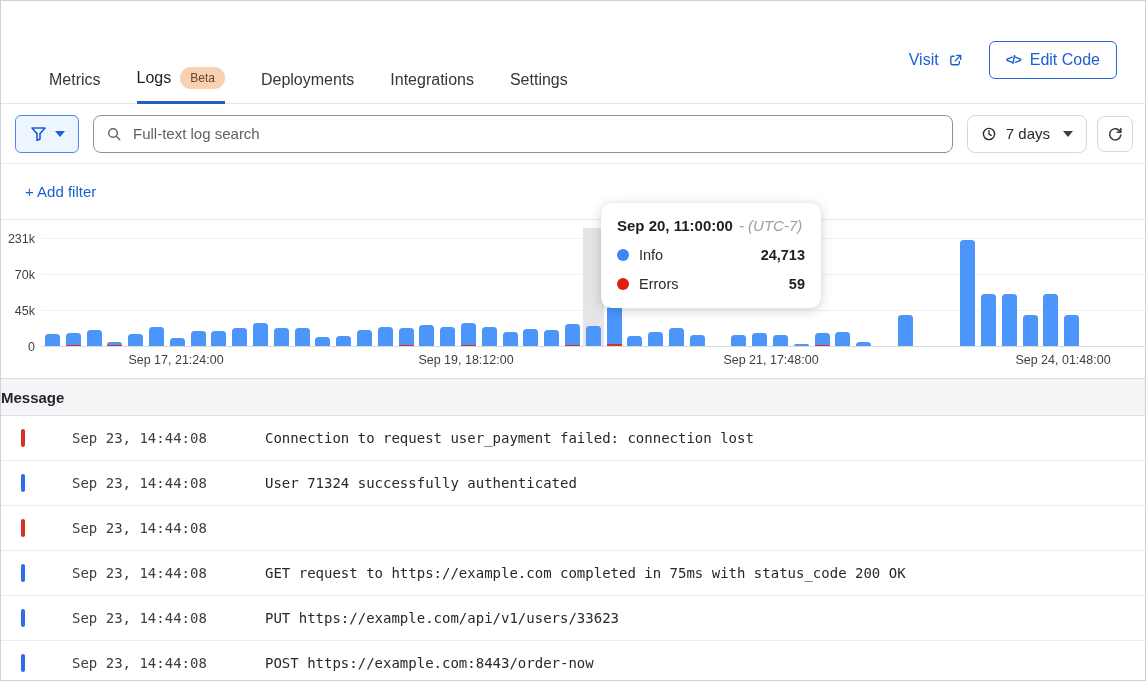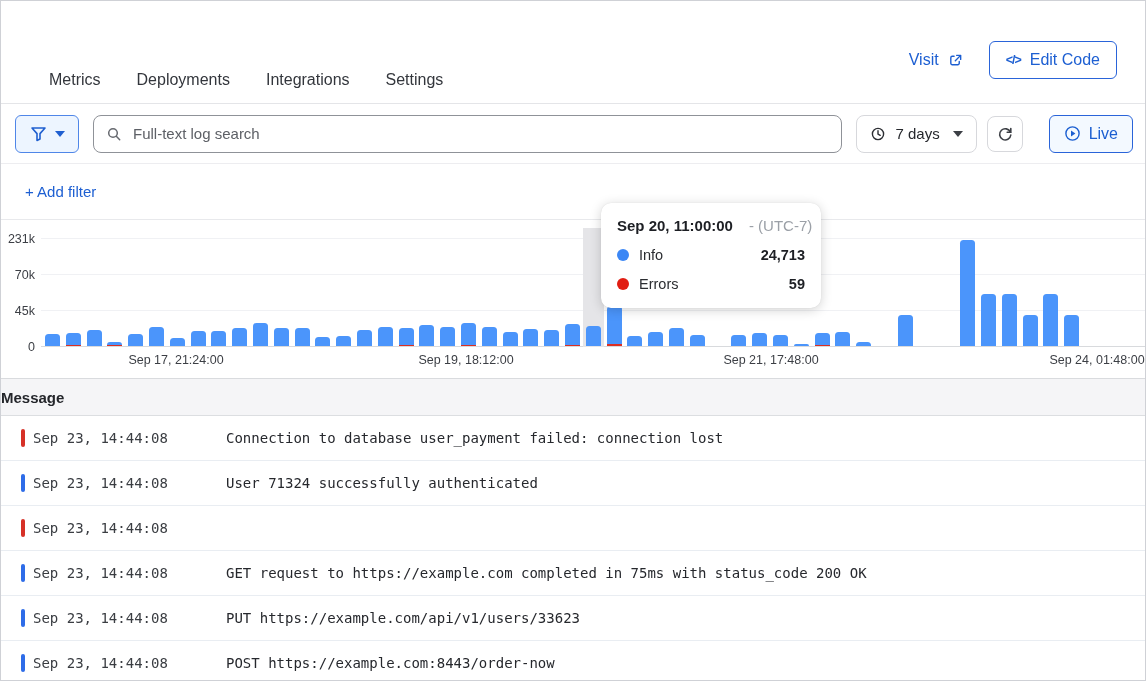--- a/index.html
+++ b/index.html
@@ -44,47 +44,51 @@
   .hover-band{position:absolute;top:-4px;bottom:0;background:#e5e5e8;}
   .bar{position:absolute;bottom:1px;display:flex;flex-direction:column;}
   .bar-info{background:#4b95fb;border-radius:3.5px 3.5px 0 0;}
   .bar-err{background:#dc2f23;}
   .xaxis{position:absolute;left:0;right:0;bottom:0;height:16px;margin-top:48px;}
   .xtick{position:absolute;bottom:0;transform:translateX(-50%);font-size:12.5px;color:#3c3f45;white-space:nowrap;}
   
   .tooltip{position:absolute;left:600px;top:202px;width:188px;background:#fff;border-radius:10px;
     box-shadow:0 2px 12px rgba(0,0,0,.18),0 0 1px rgba(0,0,0,.12);padding:14px 16px 16px;z-index:6;}
   .tt-title{font-size:15px;font-weight:700;color:#1d1f24;white-space:nowrap;}
-  .tt-suffix{color:#9ba0a7;font-weight:400;margin-left:16px;}
+  .tt-suffix{color:#9ba0a7;font-weight:400;margin-left:6px;font-style:italic;}
   .tt-row{display:flex;align-items:center;margin-top:13px;font-size:14.5px;color:#2b2d31;}
   .dot{width:12px;height:12px;border-radius:50%;margin-right:10px;flex:none;}
   .dot-info{background:#3b87f5;}
   .dot-errors{background:#e11d12;}
   .tt-val{margin-left:auto;font-weight:700;color:#1d1f24;}
   
   .logtable{border-top:1px solid #d9dbde;}
   .lt-head{height:37px;box-sizing:border-box;background:#f5f5f7;border-bottom:1px solid #dcdee1;display:flex;align-items:center;font-size:15px;font-weight:700;color:#24262b;}
   .col-ts{width:225px;box-sizing:border-box;padding-left:28px;display:flex;align-items:center;gap:7px;cursor:pointer;}
   .sort-arrow{color:#2a71e8;font-weight:400;font-size:16px;}
   .log-row{height:45px;box-sizing:border-box;display:flex;align-items:center;border-bottom:1px solid #e9edf2;position:relative;font-family:"DejaVu Sans Mono","Liberation Mono",monospace;font-size:14px;cursor:pointer;}
   .indicator{position:absolute;left:20px;top:50%;margin-top:-9px;width:4px;height:18px;border-radius:2px;}
   .indicator.error{background:#d63127;}
   .indicator.info{background:#2e6ce8;}
-  .row-ts{width:225px;box-sizing:border-box;padding-left:32px;color:#3a3d42;flex:none;}
+  .row-ts{width:225px;box-sizing:border-box;padding-left:32px;color:#3a3d42;flex:none;margin-left:39px;}
   .row-msg{color:#26282d;white-space:nowrap;}
   svg{display:block;}
 </style>
 </head>
 <body>
 
 <div class="header">
   <div class="tabs">
     <div class="tab">
         <span>Metrics</span>
       </div>
+    <div class="tab active">
+      <span>Logs</span>
+      <span class="badge">Beta</span>
+    </div>
     <div class="tab">
         <span>Deployments</span>
       </div>
     <div class="tab">
         <span>Integrations</span>
       </div>
     <div class="tab">
         <span>Settings</span>
       </div>
   </div>
@@ -143,29 +147,20 @@
     </span>
   </div>
   <button class="refresh-btn">
     <span>
       <svg width="16" height="16" viewBox="0 0 16 16" fill="none" stroke="#3c3f45" stroke-width="1.6" stroke-linecap="round">
         <path d="M13.4 6.2A5.6 5.6 0 1 0 13.8 9"></path>
         <path d="M13.8 2.6v3.6h-3.6"></path>
       </svg>
     </span>
   </button>
-  <button class="live-btn">
-    <span>
-      <svg width="17" height="17" viewBox="0 0 17 17" fill="none">
-        <circle cx="8.5" cy="8.5" r="6.6" stroke="#1b5fd1" stroke-width="1.4"></circle>
-        <polygon points="7,5.6 11.4,8.5 7,11.4" fill="#1b5fd1"></polygon>
-      </svg>
-    </span>
-    <span>Live</span>
-  </button>
 </div>
 
 <div class="add-filter-row">
   <button class="add-filter">+ Add filter</button>
 </div>
 
 <div class="chart-section">
   <div class="chart">
     <div class="plot">
         <div class="gridline base" style="bottom: 0px;"></div>
@@ -320,21 +315,21 @@
           <div class="bar-info" style="height: 52px;"></div>
         </div>
         <div class="bar" style="left: 1063.2px; width: 15px;">
           <div class="bar-info" style="height: 31.2px;"></div>
         </div>
       </div>
     <div class="xaxis">
         <span class="xtick" style="left: 175px;">Sep 17, 21:24:00</span>
         <span class="xtick" style="left: 465px;">Sep 19, 18:12:00</span>
         <span class="xtick" style="left: 770px;">Sep 21, 17:48:00</span>
-        <span class="xtick" style="left: 1096px;">Sep 24, 01:48:00</span>
+        <span class="xtick" style="left: 1062px;">Sep 24, 01:48:00</span>
       </div>
   </div>
 </div>
 
 <div class="tooltip">
   <div class="tt-title">
     <span>Sep 20, 11:00:00</span><span class="tt-suffix">- (UTC-7)</span>
   </div>
   <div class="tt-row">
     <span class="dot dot-info"></span>
@@ -351,21 +346,21 @@
 <div class="logtable">
   <div class="lt-head">
     <div>
       <span>Message</span>
     </div>
   </div>
   <div>
       <div class="log-row">
         <span class="indicator error"></span>
         <span class="row-ts">Sep 23, 14:44:08</span>
-        <span class="row-msg">Connection to database user_payment failed: connection lost</span>
+        <span class="row-msg">Connection to request user_payment failed: connection lost</span>
       </div>
       <div class="log-row">
         <span class="indicator info"></span>
         <span class="row-ts">Sep 23, 14:44:08</span>
         <span class="row-msg">User 71324 successfully authenticated</span>
       </div>
       <div class="log-row">
         <span class="indicator error"></span>
         <span class="row-ts">Sep 23, 14:44:08</span>
       </div>

